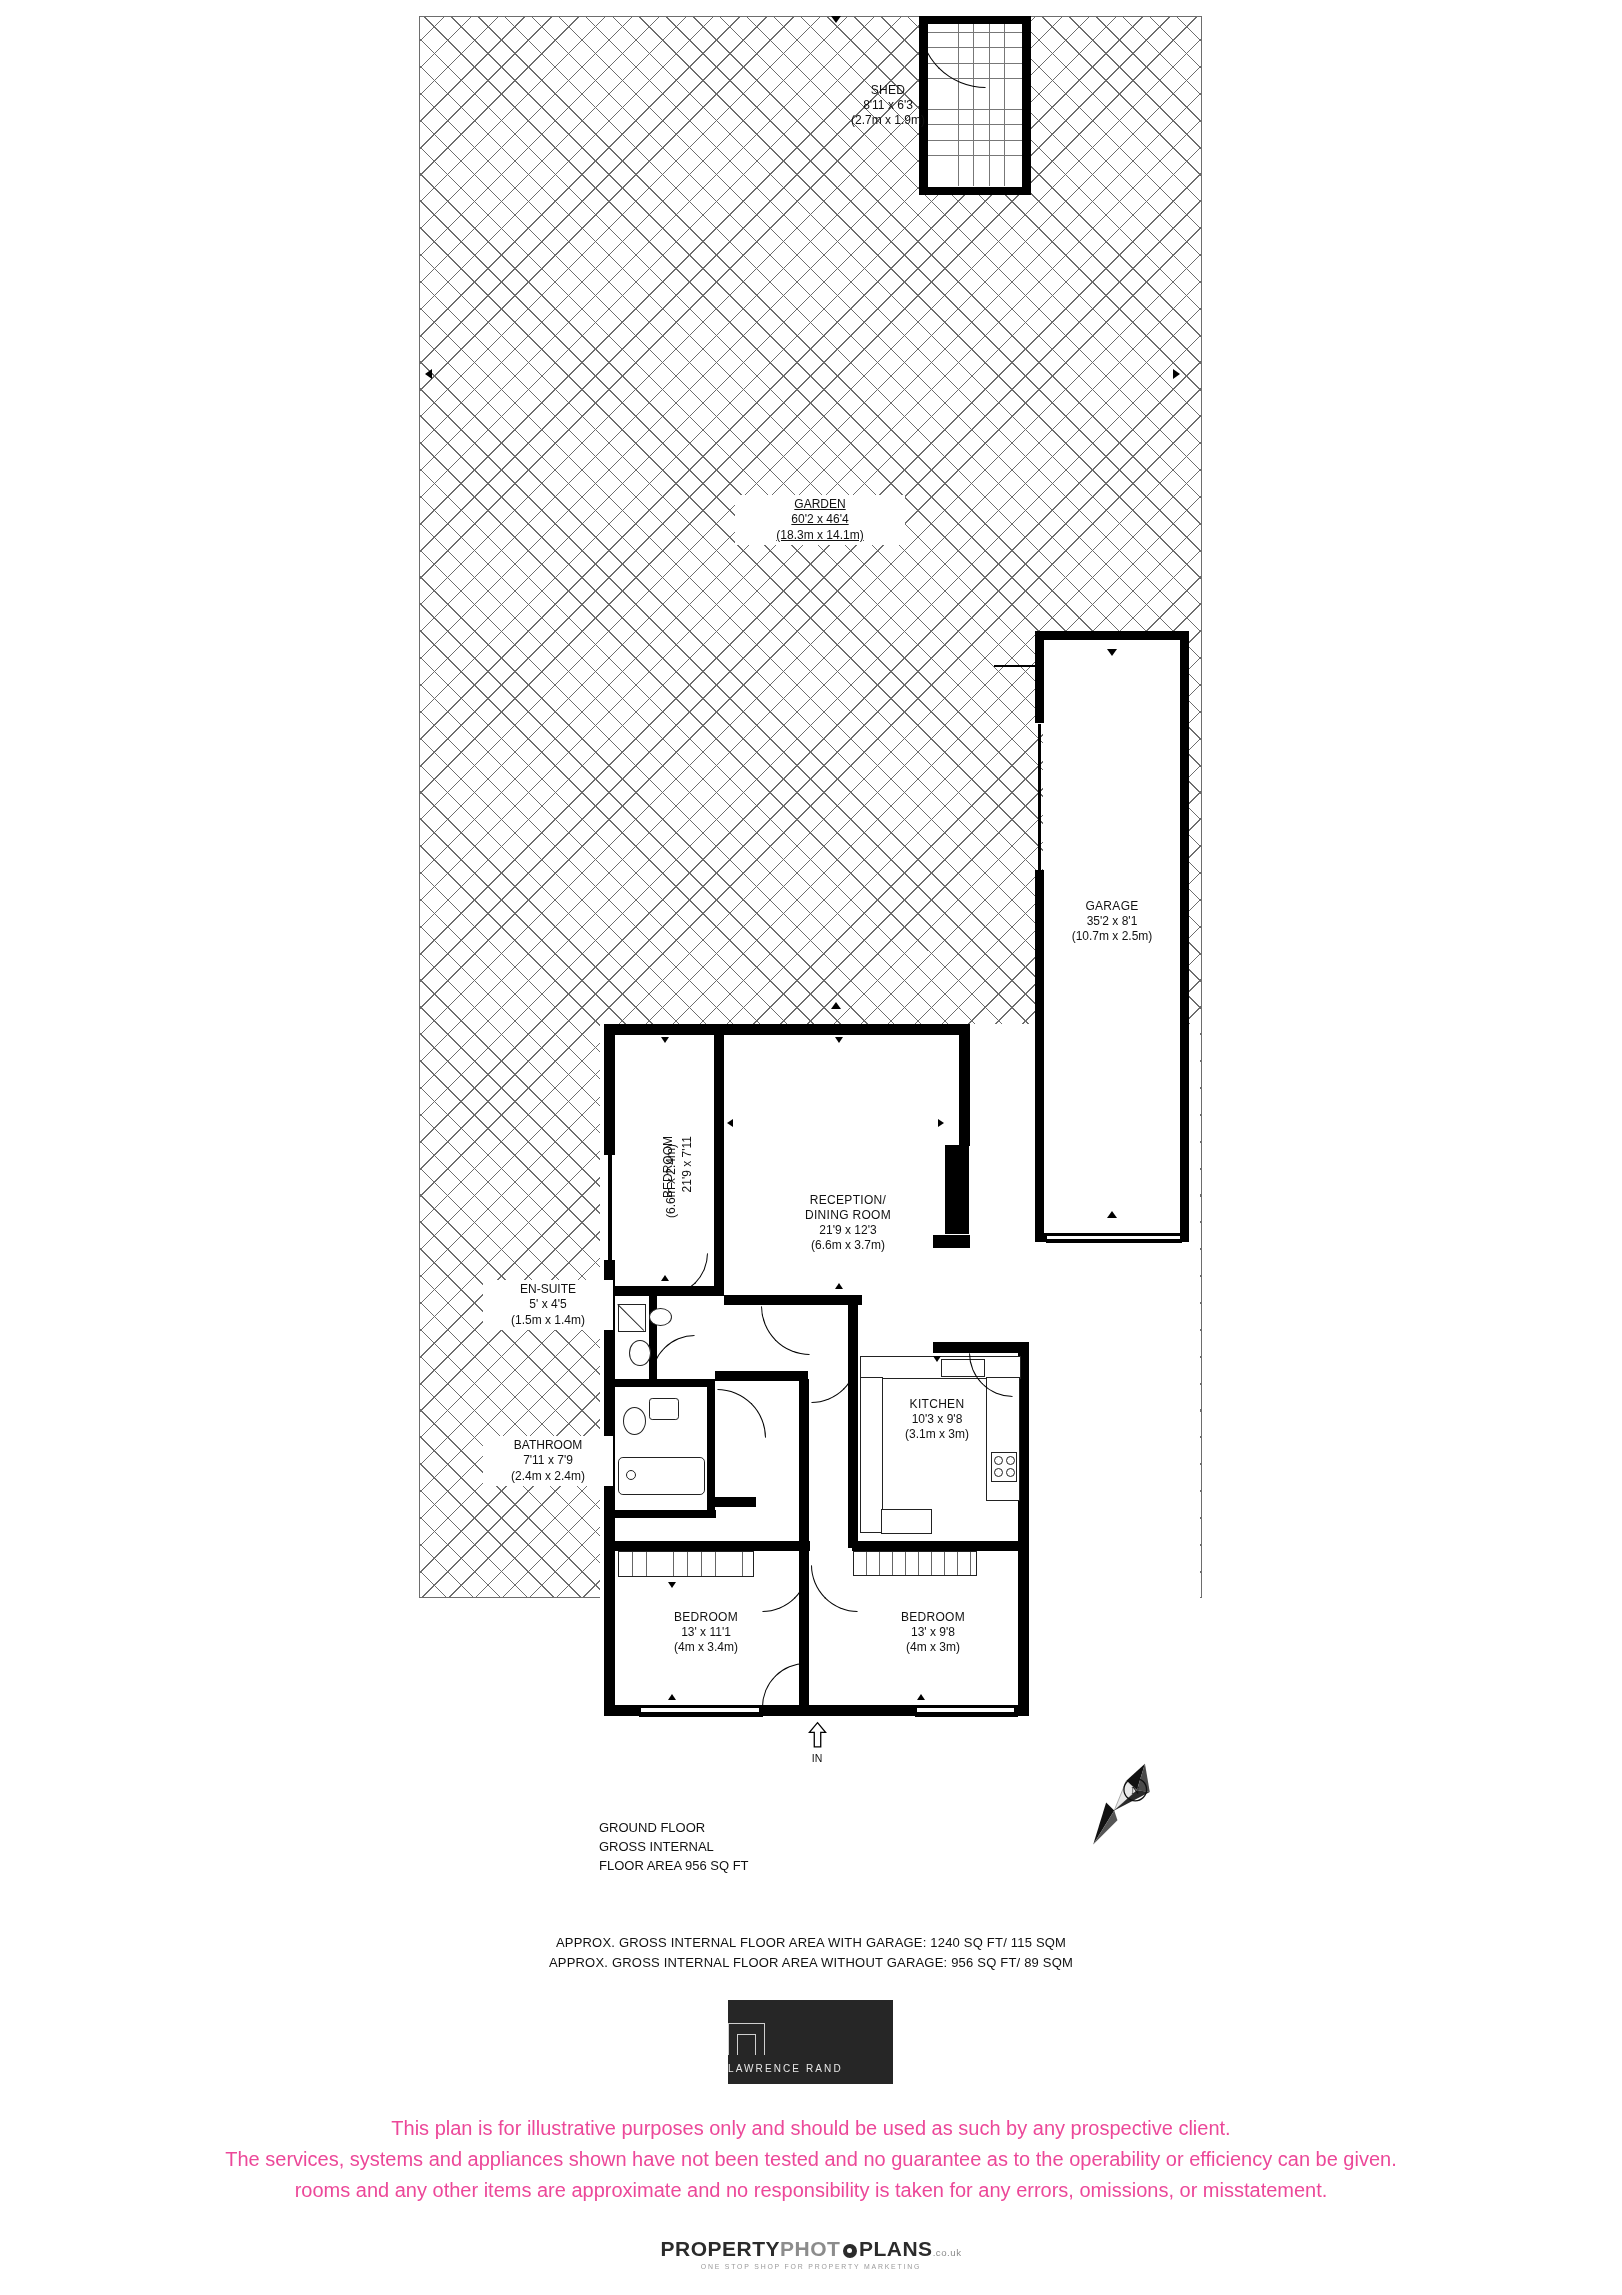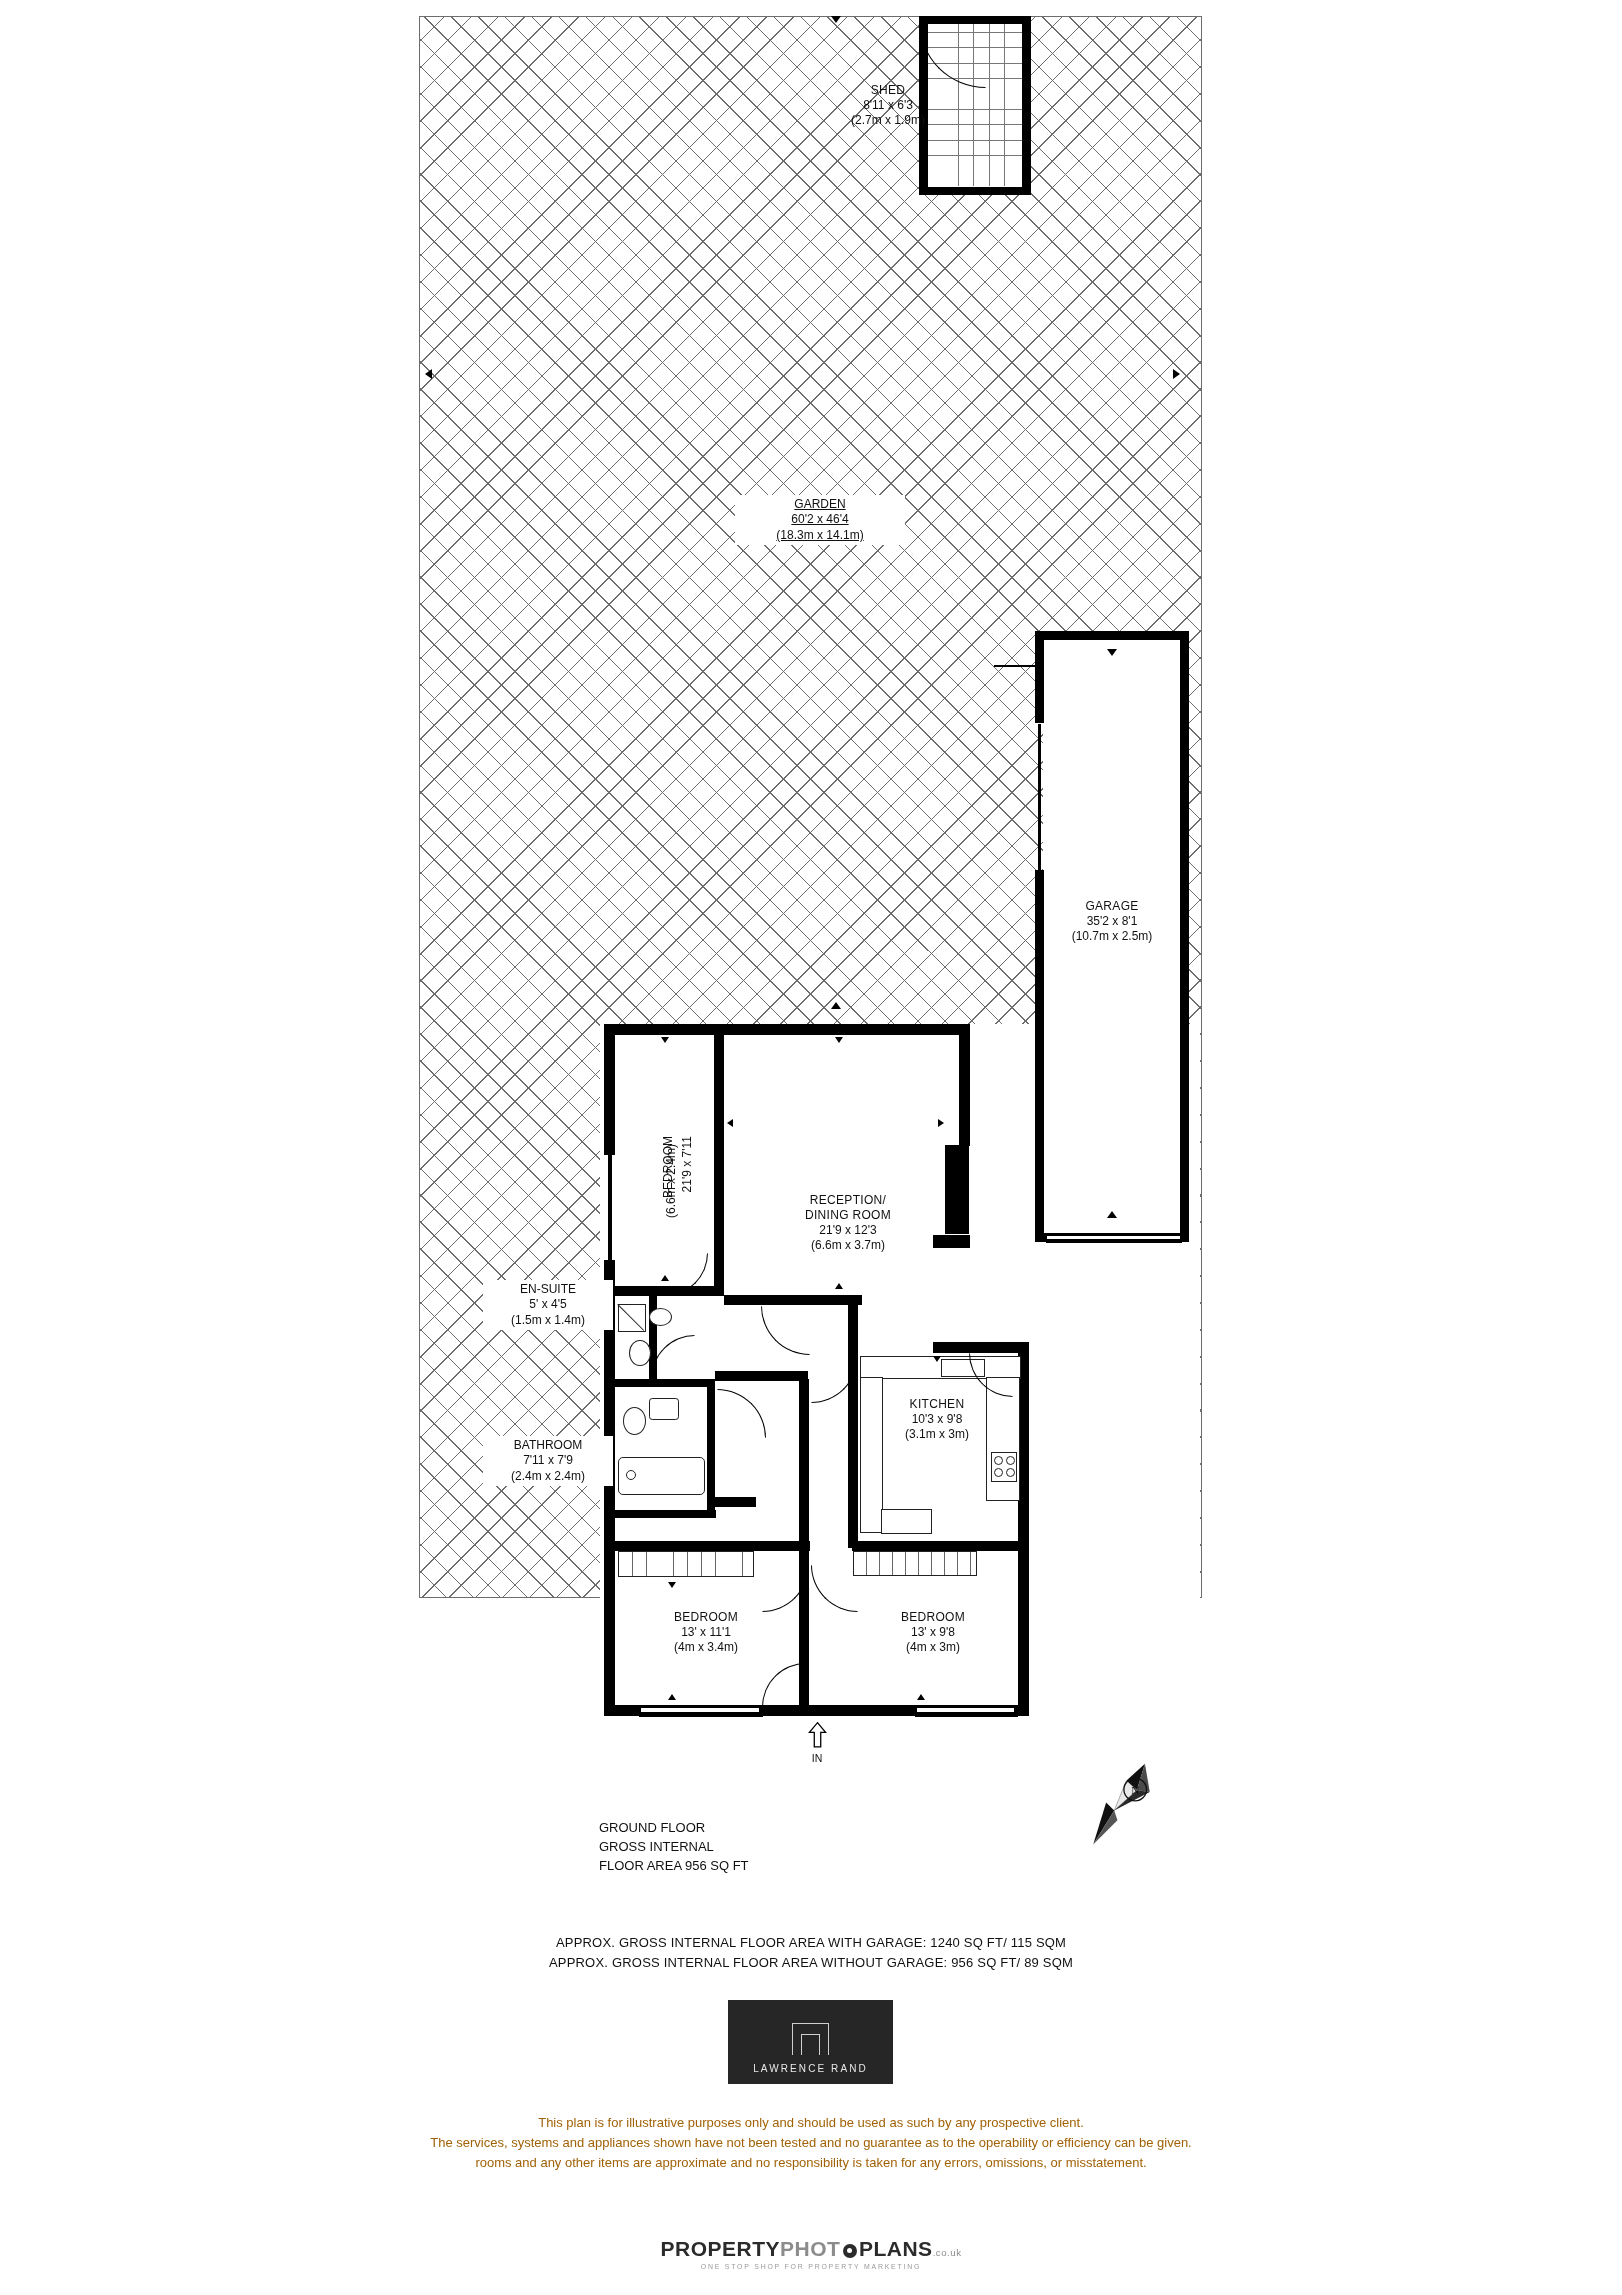--- a/index.html
+++ b/index.html
@@ -81,33 +81,32 @@
     font-size: 13px;
     line-height: 1.45;
     color: #111;
     text-align: left;
     white-space: nowrap;
   }
   .disclaimer {
     position: absolute;
     width: 1622px;
     text-align: center;
-    font-size: 13px;
+    font-size: 20px;
     line-height: 1.55;
-    color: #a16207;
+    color: #ec4899;
   }
 
   
   .logo {
     position: absolute;
     background: #262626;
     color: #ffffff;
     display: flex;
     flex-direction: column;
-    align-items: center;
     justify-content: flex-end;
     padding-bottom: 9.7px;
     box-sizing: border-box;
   }
   .logo-mark {
     width: 37px; height: 32px;
     border: 1.6px solid #cfcfcf;
     border-bottom: none;
     box-sizing: border-box;
     margin-bottom: 8px;

